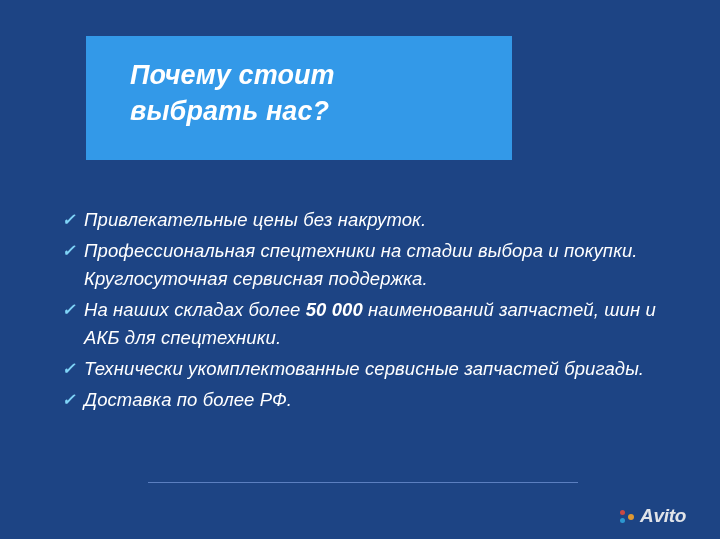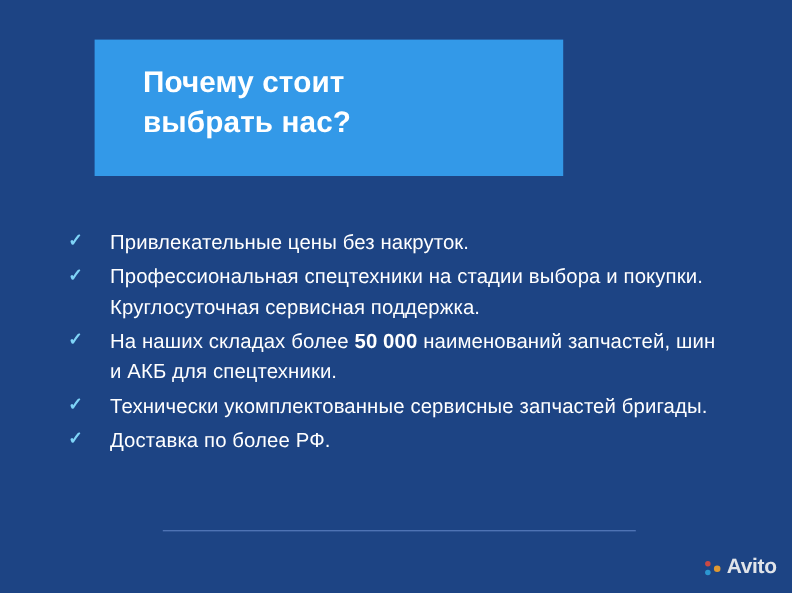--- a/index.html
+++ b/index.html
@@ -11,20 +11,21 @@
     height: 539px;
     overflow: hidden;
     background: #1b4586;
     font-family: "Liberation Sans", sans-serif;
   }
   .slide {
     position: relative;
     width: 720px;
     height: 539px;
     background: #1d4484;
+    font-style: italic;
   }
   .title-box {
     position: absolute;
     left: 86px;
     top: 36px;
     width: 426px;
     height: 124px;
     background: #3399e8;
     box-sizing: border-box;
     padding: 22px 0 0 44px;
@@ -56,36 +57,35 @@
     flex: 0 0 22px;
     text-align: left;
     font-weight: bold;
   }
   .bullet-text {
     color: #ffffff;
     font-size: 18.5px;
     line-height: 28px;
     font-weight: normal;
     letter-spacing: 0.1px;
-    margin-left: 16px;
   }
   .bullet-text b {
     font-weight: bold;
   }
   .divider {
     position: absolute;
     left: 148px;
     top: 482px;
     width: 430px;
     height: 1px;
     background: #5b7fc0;
   }
   .watermark {
     position: absolute;
-    right: 14px;
+    right: 34px;
     bottom: 12px;
     display: flex;
     align-items: center;
     opacity: 0.92;
   }
   .wm-dots {
     position: relative;
     width: 16px;
     height: 18px;
     margin-right: 4px;

